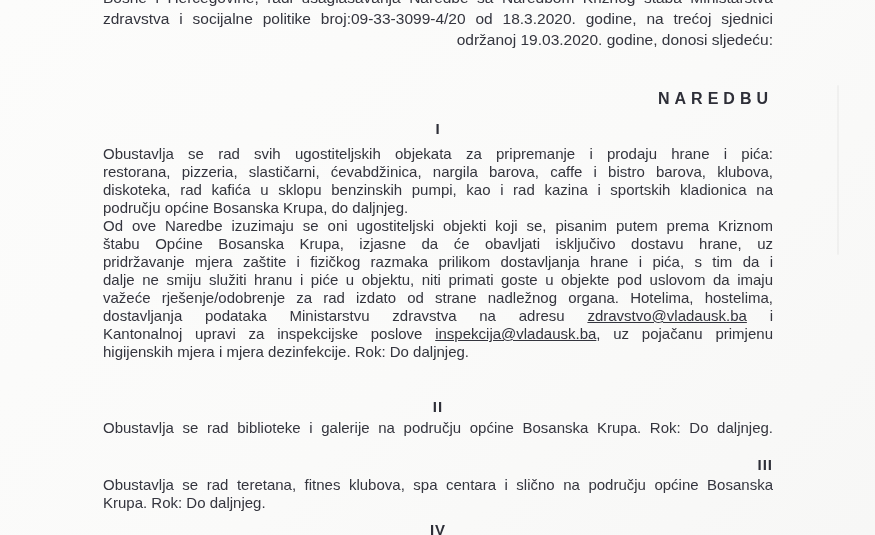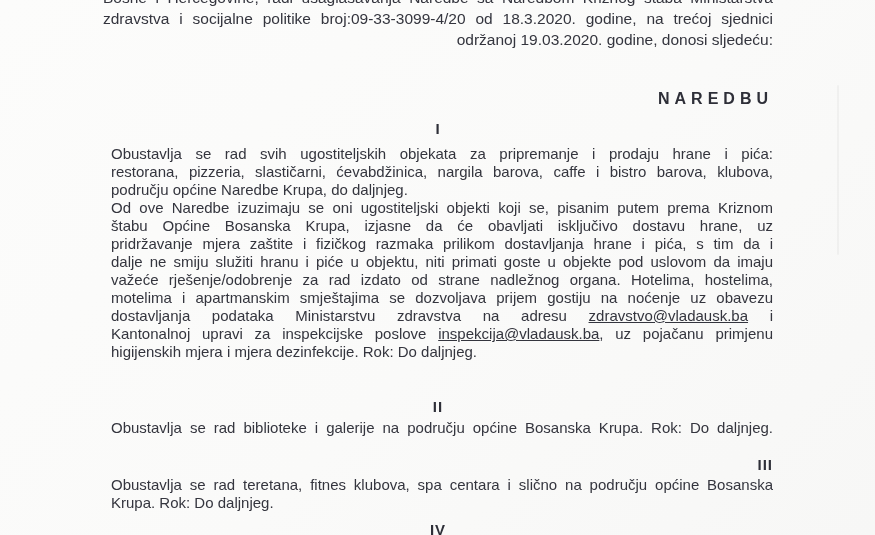--- a/index.html
+++ b/index.html
@@ -45,21 +45,21 @@
     font-weight: 700;
     color: #2e2f38;
     letter-spacing: 1px;
   }
   .body-block {
     position: absolute;
     left: 0; right: 0;
     font-size: 15px;
     line-height: 18px;
   }
-  .body-block .line { height: 18px; overflow: hidden; margin-left: 8px; }
+  .body-block .line { height: 18px; overflow: hidden; }
   .line.just {
     text-align: justify;
     text-align-last: justify;
   }
   .u { text-decoration: underline; }
   .scan-line {
     position: absolute;
     left: 837px; top: 85px;
     width: 2px; height: 170px;
     background: rgba(70, 70, 85, 0.05);
@@ -75,27 +75,27 @@
         <div class="line just"><span>Bosne i Hercegovine, radi usaglašavanja Naredbe sa Naredbom Kriznog štaba Ministarstva</span></div>
         <div class="line just"><span>zdravstva i socijalne politike broj:09-33-3099-4/20 od 18.3.2020. godine, na trećoj sjednici</span></div>
         <div class="line"><span>održanoj 19.03.2020. godine, donosi sljedeću:</span></div>
       </div>
     <div class="title">NAREDBU</div>
     <div id="sections">
         <div class="numeral" style="top: 120px;">I</div>
         <div class="body-block" style="top: 145px;">
           <div class="line just"><span>Obustavlja se rad svih ugostiteljskih objekata za pripremanje i prodaju hrane i pića:</span></div>
           <div class="line just"><span>restorana, pizzeria, slastičarni, ćevabdžinica, nargila barova, caffe i bistro barova, klubova,</span></div>
-          <div class="line"><span>području općine Naredbe Krupa, do daljnjeg.</span></div>
+          <div class="line just"><span>diskoteka, rad kafića u sklopu benzinskih pumpi, kao i rad kazina i sportskih kladionica na</span></div>
+          <div class="line"><span>području općine Bosanska Krupa, do daljnjeg.</span></div>
           <div class="line just"><span>Od ove Naredbe izuzimaju se oni ugostiteljski objekti koji se, pisanim putem prema Kriznom</span></div>
           <div class="line just"><span>štabu Općine Bosanska Krupa, izjasne da će obavljati isključivo dostavu hrane, uz</span></div>
           <div class="line just"><span>pridržavanje mjera zaštite i fizičkog razmaka prilikom dostavljanja hrane i pića, s tim da i</span></div>
           <div class="line just"><span>dalje ne smiju služiti hranu i piće u objektu, niti primati goste u objekte pod uslovom da imaju</span></div>
           <div class="line just"><span>važeće rješenje/odobrenje za rad izdato od strane nadležnog organa. Hotelima, hostelima,</span></div>
-          <div class="line just"><span>motelima i apartmanskim smještajima se dozvoljava prijem gostiju na noćenje uz obavezu</span></div>
           <div class="line just"><span>dostavljanja podataka Ministarstvu zdravstva na adresu </span><span class="u">zdravstvo@vladausk.ba</span><span> i</span></div>
           <div class="line just"><span>Kantonalnoj upravi za inspekcijske poslove </span><span class="u">inspekcija@vladausk.ba</span><span>, uz pojačanu primjenu</span></div>
           <div class="line"><span>higijenskih mjera i mjera dezinfekcije. Rok: Do daljnjeg.</span></div>
         </div>
         <div class="numeral" style="top: 398px;">II</div>
         <div class="body-block" style="top: 419px;">
           <div class="line just"><span>Obustavlja se rad biblioteke i galerije na području općine Bosanska Krupa. Rok: Do daljnjeg.</span></div>
         </div>
         <div class="numeral" style="top: 456px; text-align: right;">III</div>
         <div class="body-block" style="top: 476px;">

